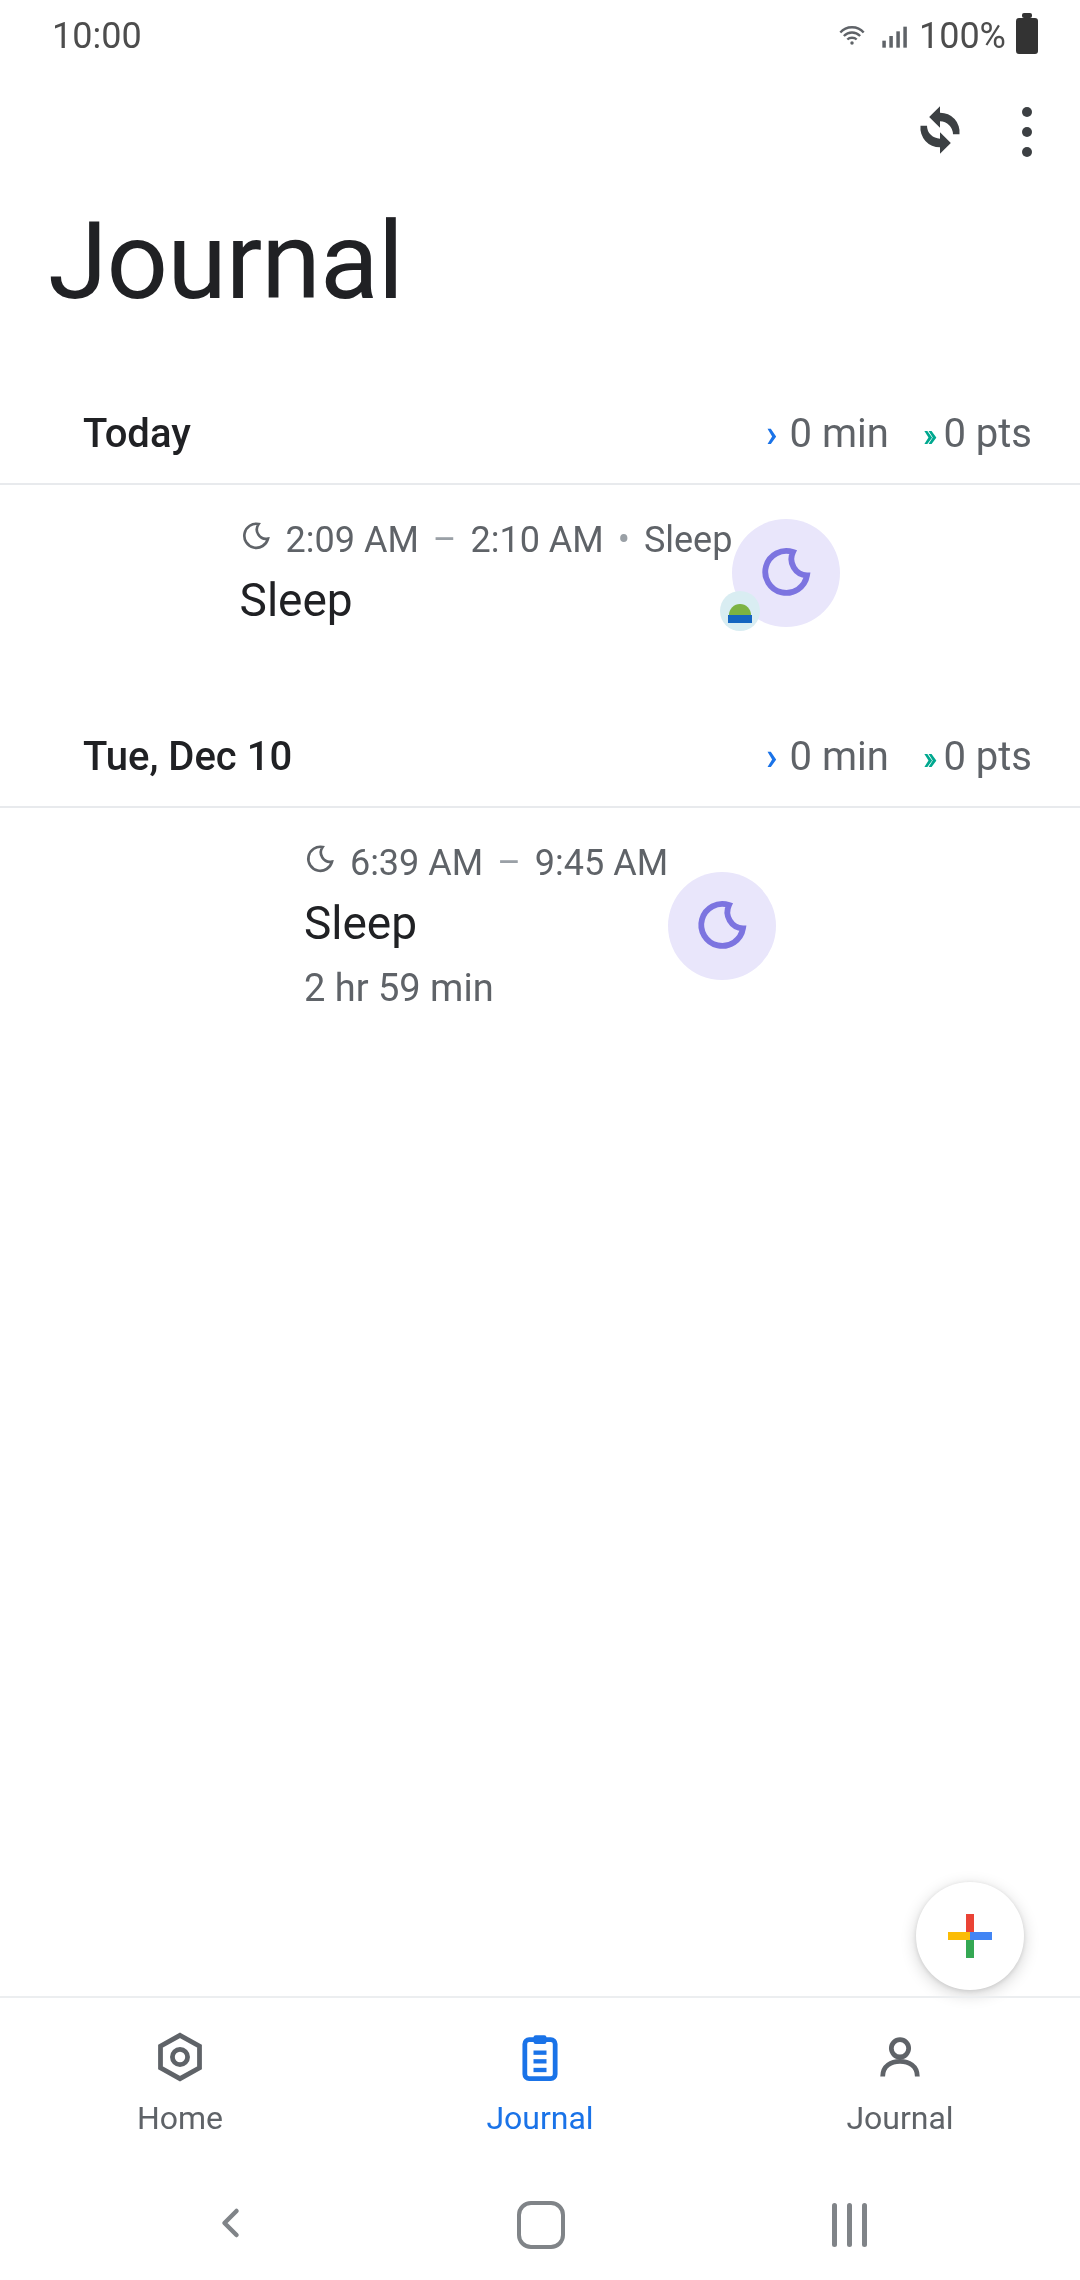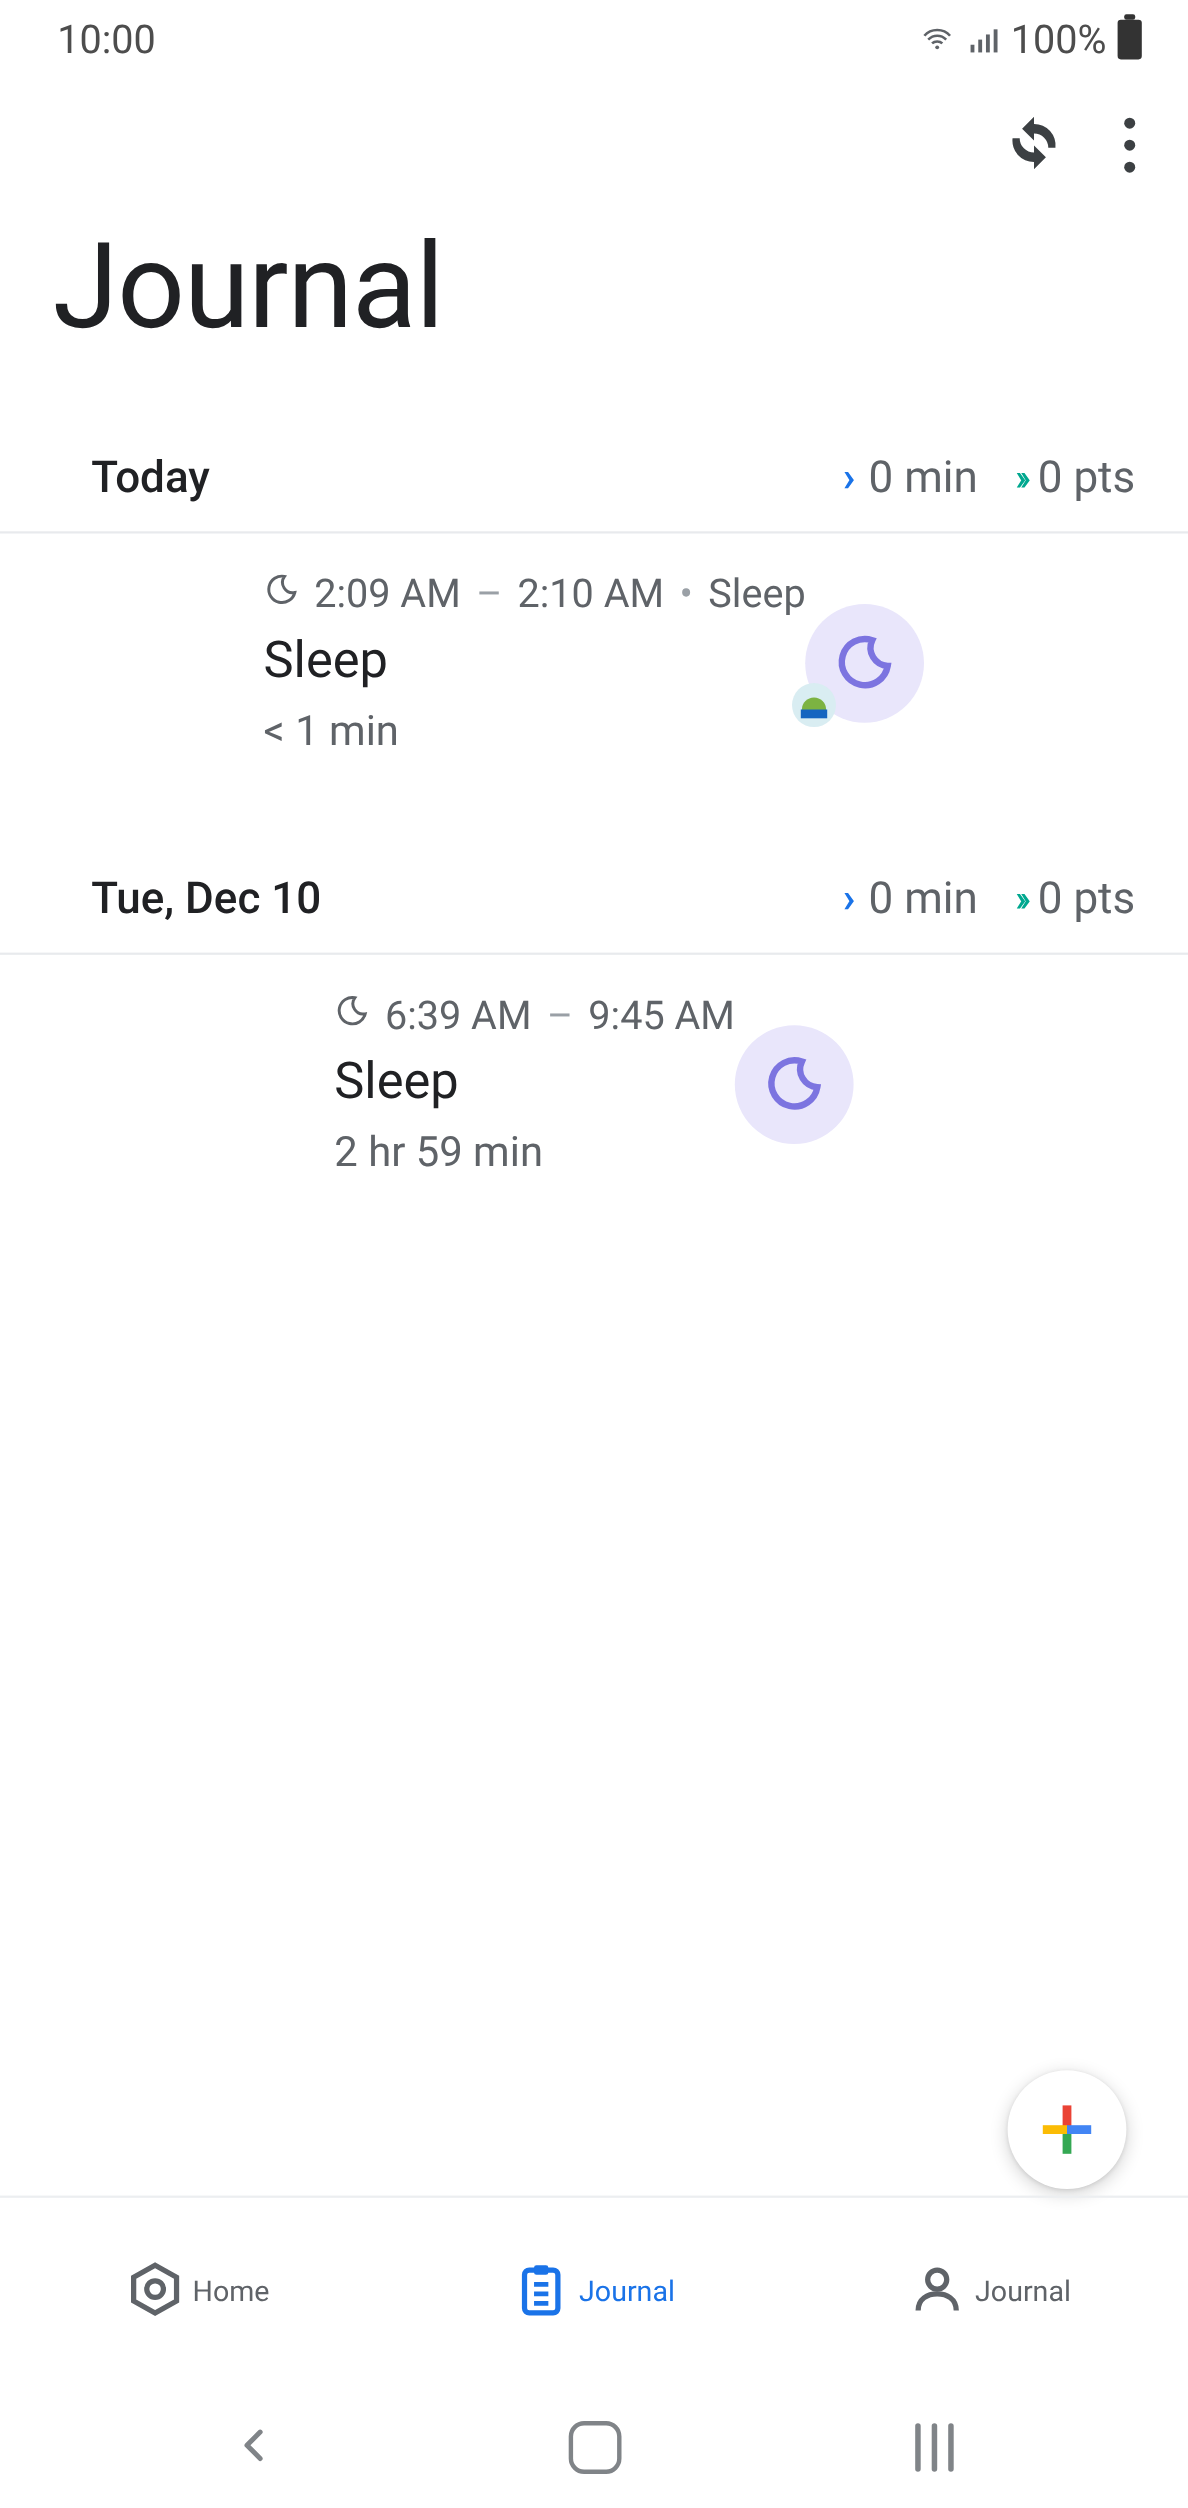--- a/index.html
+++ b/index.html
@@ -51,21 +51,21 @@
     .fab { position:absolute; right:56px; bottom: 290px; width:108px; height:108px; border-radius:50%; background:#fff; box-shadow: 0 4px 16px rgba(0,0,0,.18), 0 1px 4px rgba(0,0,0,.1); display:flex; align-items:center; justify-content:center; }
     .plus { position:relative; width:44px; height:44px; }
     .plus .h, .plus .v { position:absolute; }
     .plus .v1 { left:18px; top:0; width:8px; height:22px; background:#ea4335; }
     .plus .v2 { left:18px; top:22px; width:8px; height:22px; background:#34a853; }
     .plus .h1 { top:18px; left:0; width:22px; height:8px; background:#fbbc05; }
     .plus .h2 { top:18px; left:22px; width:22px; height:8px; background:#4285f4; }
 
     
     .bottom-nav { position:absolute; bottom:110px; left:0; right:0; height:174px; border-top:2px solid #eceef0; display:flex; }
-    .nav-item { flex:1; display:flex; flex-direction:row; align-items:center; justify-content:center; gap:8px; color:#5f6368; font-size:26px;text-align:right; }
+    .nav-item { flex:1; display:flex; flex-direction:column; align-items:center; justify-content:center; gap:8px; color:#5f6368; font-size:32px;text-align:right; }
     .nav-item.active { color:#1a73e8; }
     .nav-item svg { width:52px; height:52px; }
 
     
     .sys-nav { position:absolute; bottom:0; left:0; right:0; height:110px; display:flex; align-items:center; justify-content:space-around; padding: 0 80px; }
     .sys-nav .back svg, .sys-nav .home svg, .sys-nav .recents svg { stroke:#808488; }
     .sys-nav .home { width:48px; height:48px; border:4px solid #808488; border-radius:14px; }
     .sys-nav .recents { display:flex; gap:10px; }
     .sys-nav .recents span { width:5px; height:44px; background:#808488; border-radius:3px; }
   </style>
@@ -135,21 +135,20 @@
             <path d="M14 3 A9 9 0 1 0 21 14 A7 7 0 0 1 14 3 Z" stroke="#5f6368" stroke-width="2"></path>
           </svg>
       </span>
       <span>2:09 AM</span>
       <span class="dash">–</span>
       <span>2:10 AM</span>
       <span class="dot">•</span>
       <span>Sleep</span>
     </div>
     <div class="entry-title">Sleep</div>
-    <div class="entry-duration">&lt; 1 min</div>
   </div>
   <div class="moon-badge">
     <svg viewBox="0 0 24 24" fill="none">
         <path d="M15 3 A9 9 0 1 0 21 13 A7 7 0 0 1 15 3 Z" stroke="#7c74e0" stroke-width="2.5" fill="none"></path>
       </svg>
     <span class="source-badge">
       <span class="droid"></span>
         <span class="bar"></span>
     </span>
   </div>

